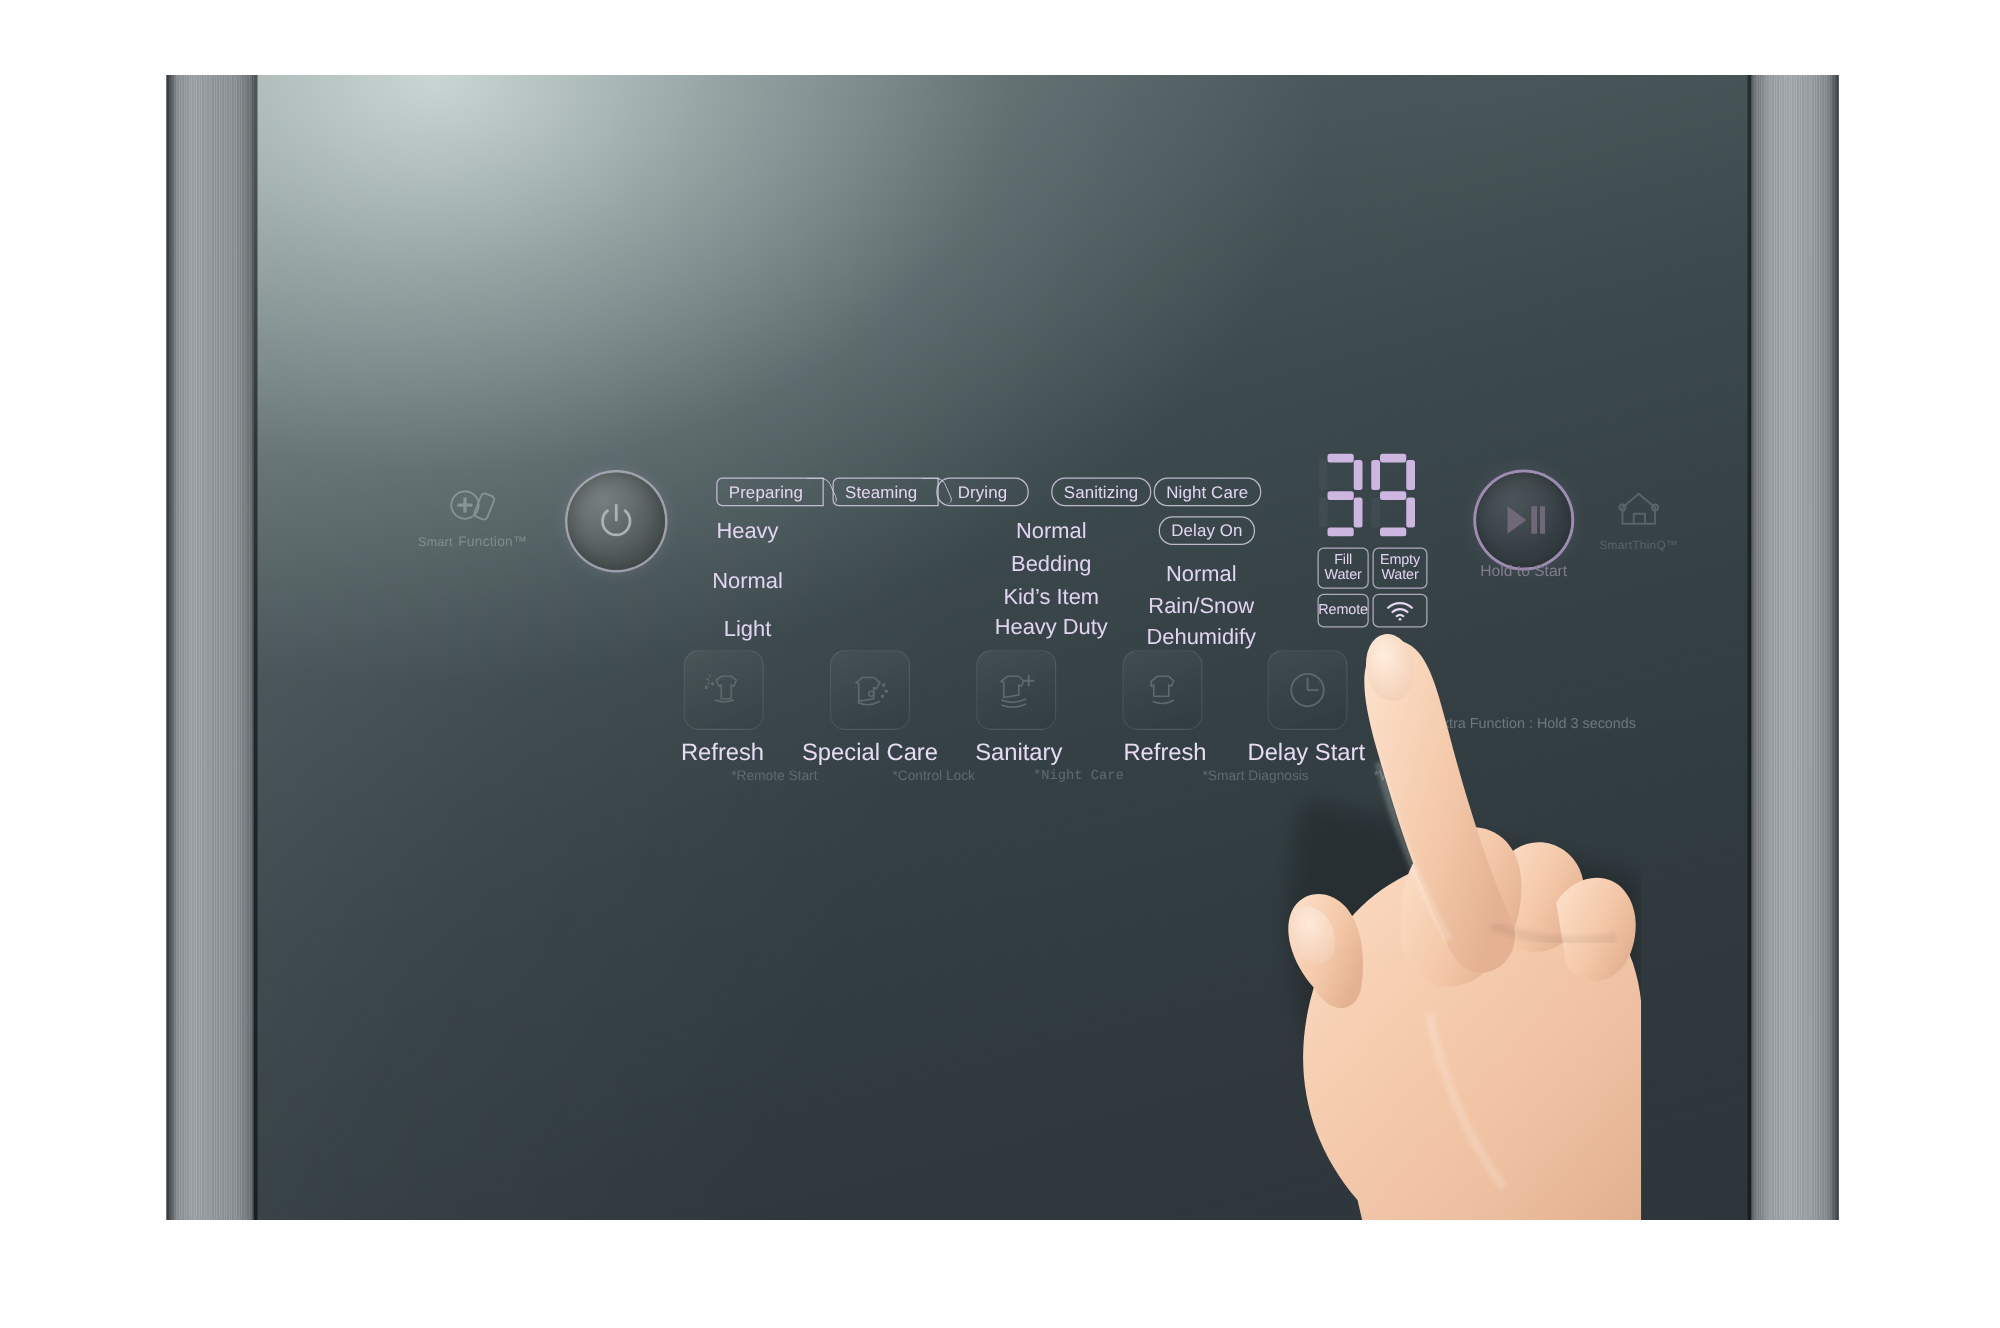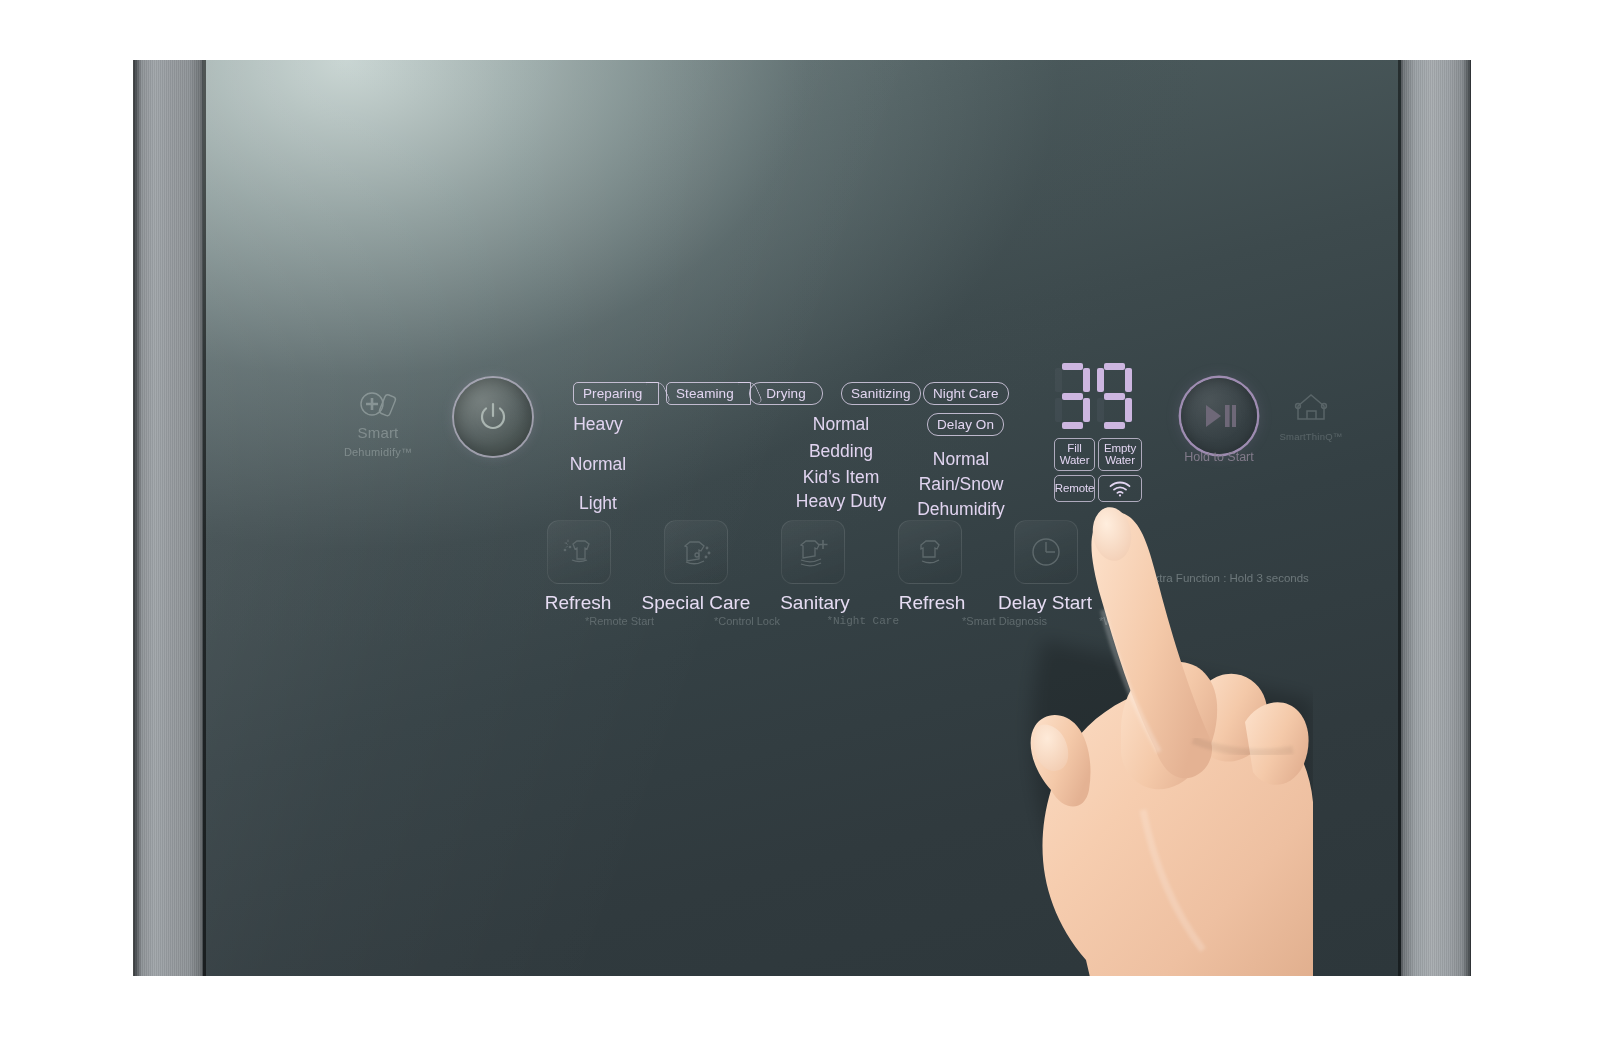--- a/index.html
+++ b/index.html
@@ -25,21 +25,21 @@
       linear-gradient(165deg,#5e6d6e 0%,#4b5a5c 18%,#3d4a4d 38%,#344044 58%,#303a3e 78%,#2d373b 100%);
     overflow:hidden;}
   .glass::before{content:"";position:absolute;left:0;top:0;width:100%;height:100%;
     background:linear-gradient(110deg,rgba(255,255,255,.10) 0%,rgba(255,255,255,.03) 26%,rgba(255,255,255,0) 48%);}
   .glass-edge-l{position:absolute;left:0;top:0;width:3px;height:100%;background:rgba(0,0,0,.55);}
   .glass-edge-r{position:absolute;right:0;top:0;width:3px;height:100%;background:rgba(0,0,0,.45);}
 
   
   .sd{position:absolute;left:123px;top:330px;width:104px;text-align:center;opacity:.42;}
   .sd .glyph{display:block;height:34px;}
-  .sd .t1{font-size:15px;line-height:12px;color:#b9c3c2;letter-spacing:.2px;}
+  .sd .t1{font-size:10px;line-height:12px;color:#b9c3c2;letter-spacing:.2px;}
   .sd .t2{font-size:11px;line-height:12px;color:#b9c3c2;letter-spacing:.2px;}
 
   
   .power{position:absolute;left:251px;top:318px;width:78px;height:78px;border-radius:50%;
     background:radial-gradient(circle at 36% 30%, rgba(255,255,255,.17), rgba(255,255,255,.02) 62%),
                linear-gradient(150deg,#67726f,#515c5c 55%,#47524f);
     box-shadow:0 0 0 2px rgba(228,215,238,.50), 0 0 14px rgba(216,200,232,.18), inset 0 0 18px rgba(0,0,0,.35);}
   .power svg{position:absolute;left:50%;top:50%;transform:translate(-50%,-50%);}
 
   
@@ -115,21 +115,21 @@
 
       <div class="sd">
         <span class="glyph">
           <svg width="46" height="30" viewBox="0 0 46 30" fill="none" stroke="#c4cecd" stroke-width="1.4">
             <circle cx="17" cy="14" r="11"></circle>
             <path d="M17 8v12M11 14h12" stroke-width="2.6"></path>
             <rect x="27" y="5" width="11" height="20" rx="3" transform="rotate(22 32 15)"></rect>
           </svg>
         </span>
         <span class="t1">Smart</span>
-        <span class="t2">Dehumidify™</span>
+        <span class="t2">Function™</span>
       </div>
 
       <div class="power">
         <svg width="36" height="36" viewBox="0 0 36 36" fill="none" stroke="#aab5b1" stroke-width="2.2" stroke-linecap="round">
           <path d="M11 9.5a11 11 0 1 0 14 0"></path>
           <path d="M18 5v12"></path>
         </svg>
       </div>
 
       <div class="pill arrow" style="left:370px;top:322px;">

